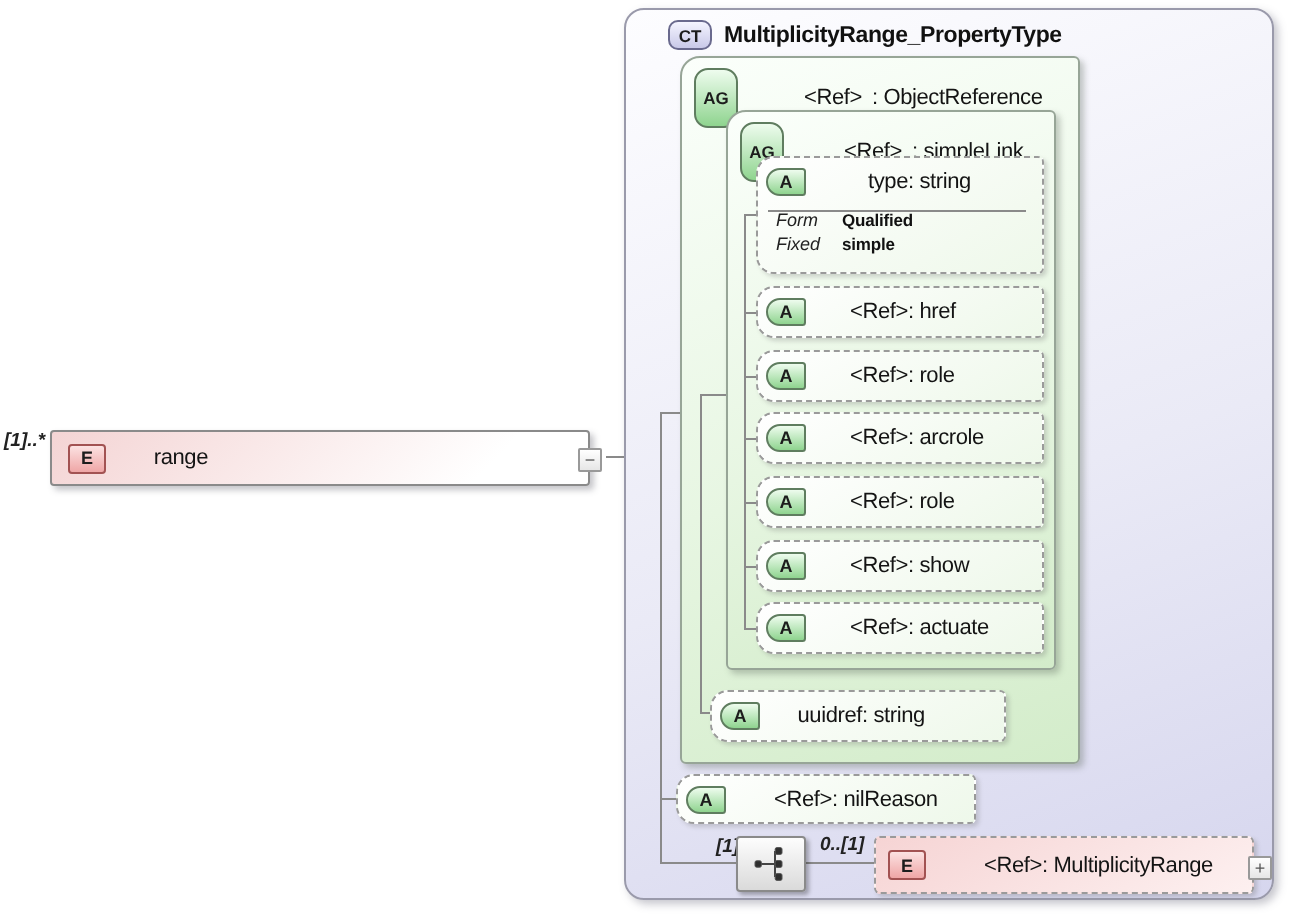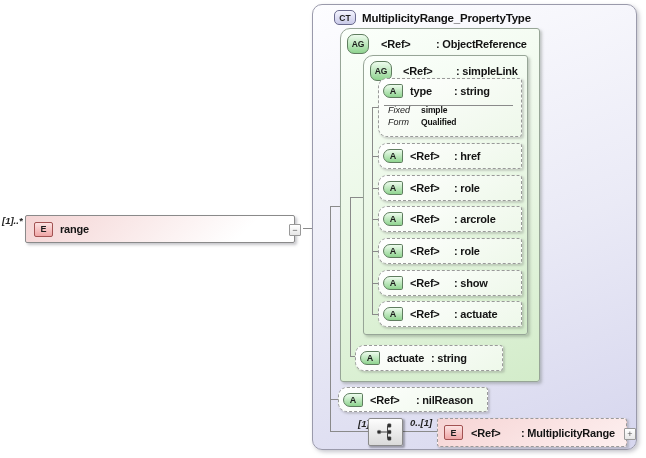--- a/index.html
+++ b/index.html
@@ -1,34 +1,34 @@
 <!DOCTYPE html>
 <html><head>
 <meta charset="utf-8">
 <style>
   html,body{margin:0;padding:0;background:#ffffff;}
   body{font-family:"Liberation Sans", sans-serif;}
   .canvas{position:relative;width:646px;height:458px;background:#ffffff;overflow:hidden;}
 
-  .btxt{font-weight:bold;font-size:11px;color:#141414;letter-spacing:-0.2px;white-space:nowrap;}
+  .btxt{font-weight:normal;font-size:11px;color:#141414;letter-spacing:-0.2px;white-space:nowrap;text-align:right;}
   .mult{position:absolute;font-style:italic;font-weight:bold;font-size:9.5px;color:#222;white-space:nowrap;}
 
   
   .hline,.vline{position:absolute;background:#8a8a8a;}
   .hline{height:1px;}
   .vline{width:1px;}
 
   
   .chip{display:inline-flex;align-items:center;justify-content:center;
         font-weight:bold;color:#1c1c1c;flex:0 0 auto;box-sizing:border-box;}
   .chip-e{width:19px;height:15px;font-size:9px;border:1px solid #a25252;border-radius:2px;
           background:linear-gradient(180deg,#fce2e2,#efa6a6);}
   .chip-ct{width:22px;height:15px;font-size:8.5px;border:1px solid #6a6a8e;border-radius:5px;
           background:linear-gradient(180deg,#f4f4ff,#c9c9e8);}
-  .chip-ag{width:22px;height:20px;font-size:8.5px;border:1px solid #5f7d5f;border-radius:7px;
+  .chip-ag{width:22px;height:30px;font-size:8.5px;border:1px solid #5f7d5f;border-radius:7px;
           background:linear-gradient(180deg,#eefcee,#8fd48f);}
   .chip-a{width:20px;height:14px;font-size:9px;border:1px solid #5f7d5f;border-radius:8px 2px 2px 8px;
           background:linear-gradient(180deg,#eefcee,#8fd48f);}
 
   
   .node{position:absolute;box-sizing:border-box;display:flex;align-items:center;}
   .range-box{left:25px;top:215px;width:270px;height:28px;border:1px solid #8a8a8a;border-radius:2px;
              background:linear-gradient(135deg,#f4d4d4,#ffffff 80%);
              box-shadow:2px 2px 3px rgba(90,90,100,.35);}
   .ct-box{position:absolute;left:312px;top:4px;width:325px;height:446px;box-sizing:border-box;
@@ -135,27 +135,27 @@
   <div class="hline" style="left:372px;top:314px;width:6px;"></div>
 
   <div class="type-group">
     <div class="tg-row">
       <span class="chip chip-a ml4">A</span>
       <span class="btxt ncol">type</span>
       <span class="btxt">: string</span>
     </div>
     <div class="tg-sep"></div>
     <div class="facet-row">
+      <span class="facet-label">Form</span>
+      <span class="facet-value">Qualified</span>
+    </div>
+    <div class="facet-row">
       <span class="facet-label">Fixed</span>
       <span class="facet-value">simple</span>
     </div>
-    <div class="facet-row">
-      <span class="facet-label">Form</span>
-      <span class="facet-value">Qualified</span>
-    </div>
   </div>
 
   <div class="attr-box" style="left:378px;top:143px;width:144px;height:26px;">
     <div class="row">
         <span class="chip chip-a ml4">A</span>
         <span class="btxt ncol">&lt;Ref&gt;</span>
         <span class="btxt">: href</span>
       </div>
   </div>
   <div class="attr-box" style="left:378px;top:175px;width:144px;height:26px;">
@@ -190,21 +190,21 @@
     <div class="row">
         <span class="chip chip-a ml4">A</span>
         <span class="btxt ncol">&lt;Ref&gt;</span>
         <span class="btxt">: actuate</span>
       </div>
   </div>
 
   <div class="attr-box" style="left:355px;top:345px;width:148px;height:26px;">
     <div class="row">
         <span class="chip chip-a ml4">A</span>
-        <span class="btxt ncol">actuate</span>
+        <span class="btxt ncol">uuidref</span>
         <span class="btxt">: string</span>
       </div>
   </div>
 
   <div class="attr-box" style="left:338px;top:387px;width:150px;height:25px;">
     <div class="row">
         <span class="chip chip-a ml4">A</span>
         <span class="btxt" style="width:46px;margin-left:7px;">&lt;Ref&gt;</span>
         <span class="btxt">: nilReason</span>
       </div>

